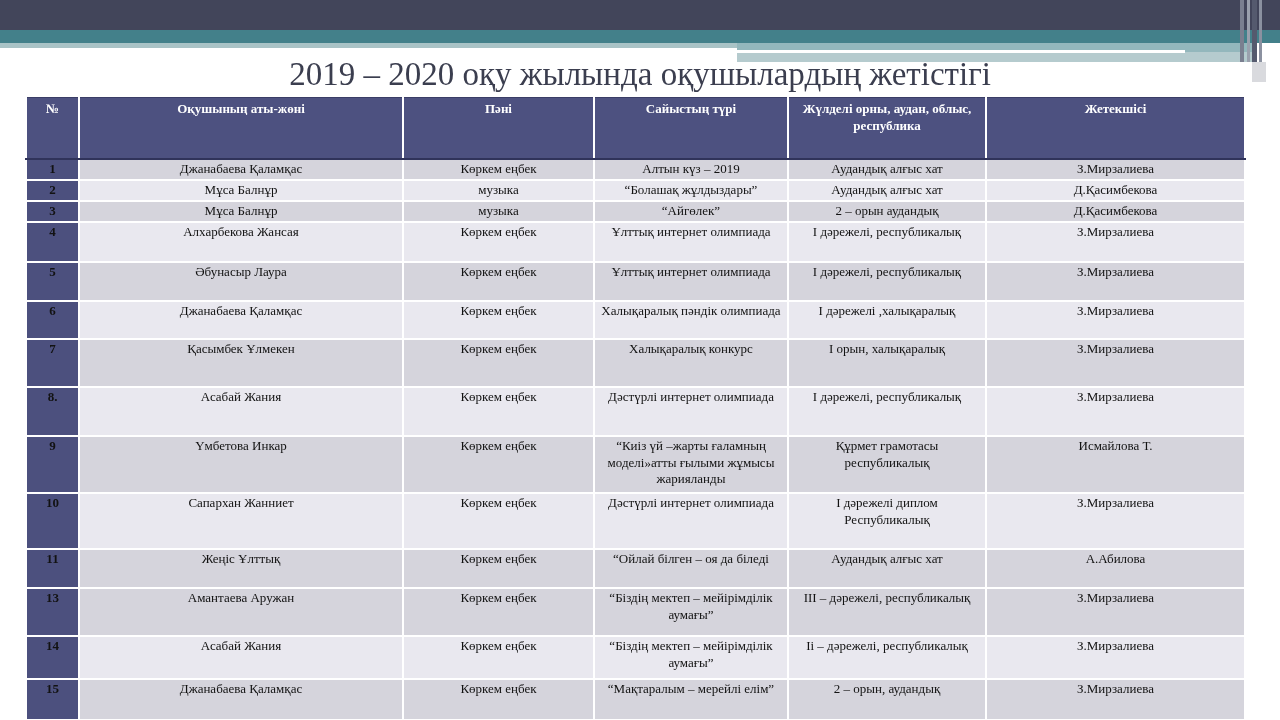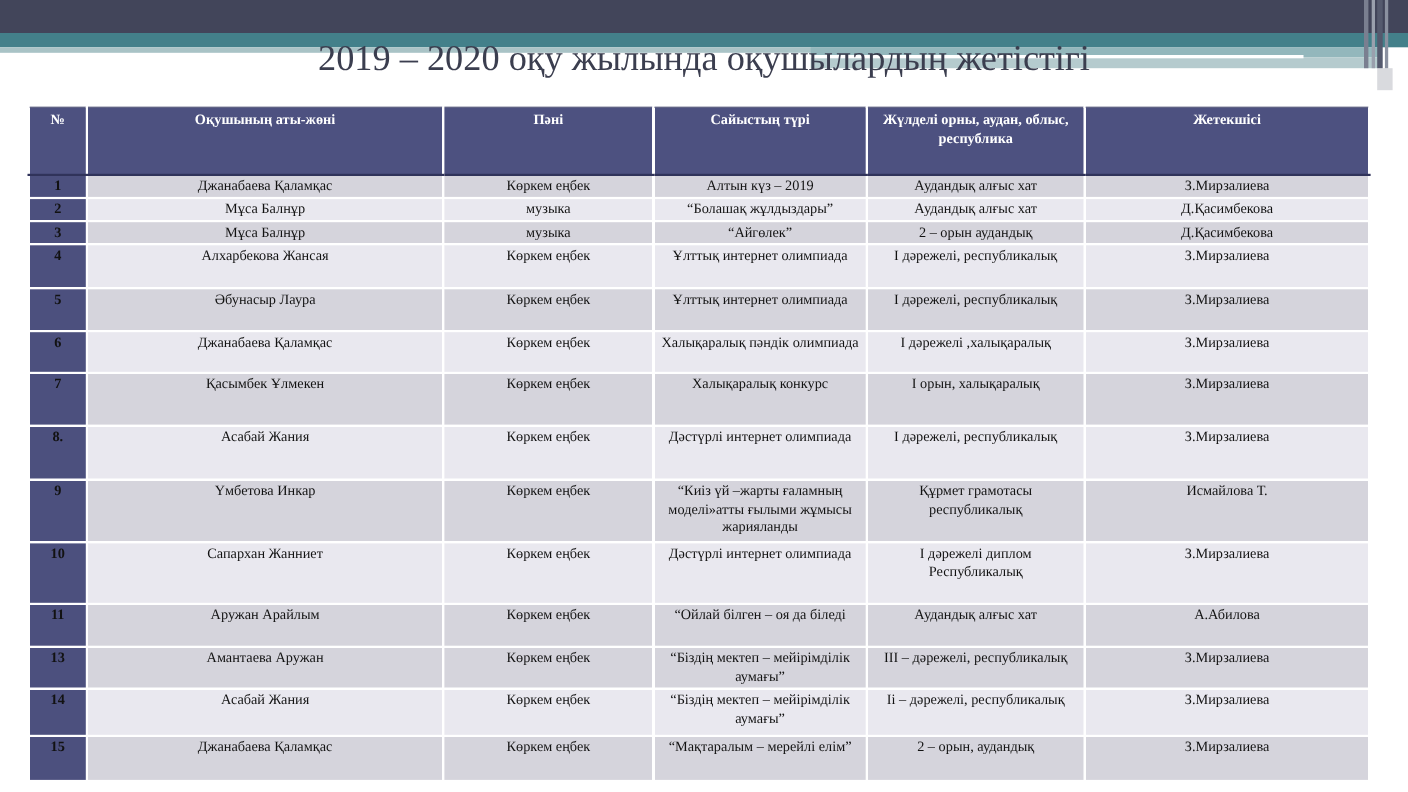--- a/index.html
+++ b/index.html
@@ -15,21 +15,21 @@
   #right-band-2{left:737px;top:52px;width:516px;height:10px;background:#b5cbce;}
   #white-line{left:660px;top:50px;width:525px;height:3px;background:#ffffff;z-index:1;}
   .vstripe{position:absolute;top:0;height:62px;z-index:2;}
   #stripe-1{left:1240px;width:4px;background:#7a7f90;}
   #stripe-2{left:1247px;width:3px;background:#9aa0ad;}
   #stripe-3{left:1252px;width:5px;background:#555a6e;}
   #stripe-4{left:1259px;width:3px;background:#8b91a0;}
   #stripe-tail{left:1252px;top:62px;width:14px;height:20px;background:#d9dade;z-index:1;}
 
   #slide-title{
-    position:absolute;left:0;top:36px;width:1280px;margin:0;z-index:3;
+    position:absolute;left:0;top:56px;width:1280px;margin:0;z-index:3;
     text-align:center;font-size:33px;font-weight:normal;color:#3b3e4f;
     letter-spacing:0px;
   }
 
   #achievements-table{
     position:absolute;left:25px;top:97px;width:1219px;z-index:3;
     border-collapse:collapse;table-layout:fixed;
   }
   #achievements-table th,#achievements-table td{
     border:2px solid #ffffff;vertical-align:top;text-align:center;
@@ -159,27 +159,27 @@
       <tr style="height: 56px;">
         <td class="numcol">10</td>
         <td class="band-light">Сапархан Жанниет</td>
         <td class="band-light">Көркем еңбек</td>
         <td class="band-light">Дәстүрлі интернет  олимпиада</td>
         <td class="band-light">І дәрежелі диплом Республикалық</td>
         <td class="band-light">З.Мирзалиева</td>
       </tr>
       <tr style="height: 39px;">
         <td class="numcol">11</td>
-        <td class="band-dark">Аружан Арайлым</td>
+        <td class="band-dark">Жеңіс Ұлттық</td>
         <td class="band-dark">Көркем еңбек</td>
         <td class="band-dark">“Ойлай білген – оя да біледі</td>
         <td class="band-dark">Аудандық  алғыс хат</td>
         <td class="band-dark">А.Абилова</td>
       </tr>
-      <tr style="height: 38px;">
+      <tr style="height: 48px;">
         <td class="numcol">13</td>
         <td class="band-dark">Амантаева Аружан</td>
         <td class="band-dark">Көркем еңбек</td>
         <td class="band-dark">“Біздің мектеп  – мейірімділік аумағы”</td>
         <td class="band-dark">ІІІ – дәрежелі, республикалық</td>
         <td class="band-dark">З.Мирзалиева</td>
       </tr>
       <tr style="height: 43px;">
         <td class="numcol">14</td>
         <td class="band-light">Асабай Жания</td>

